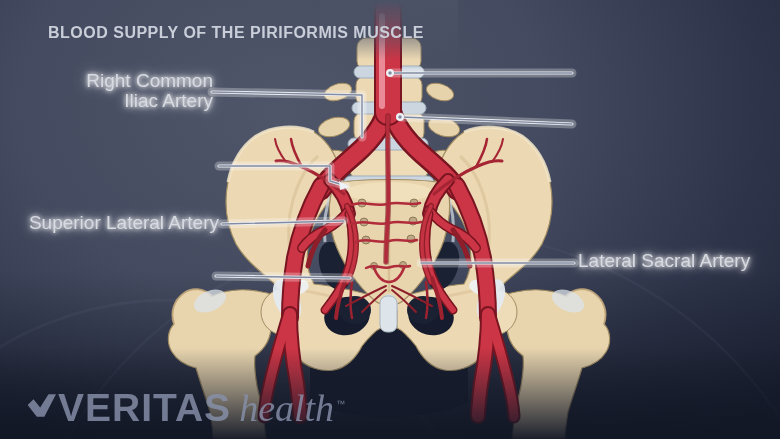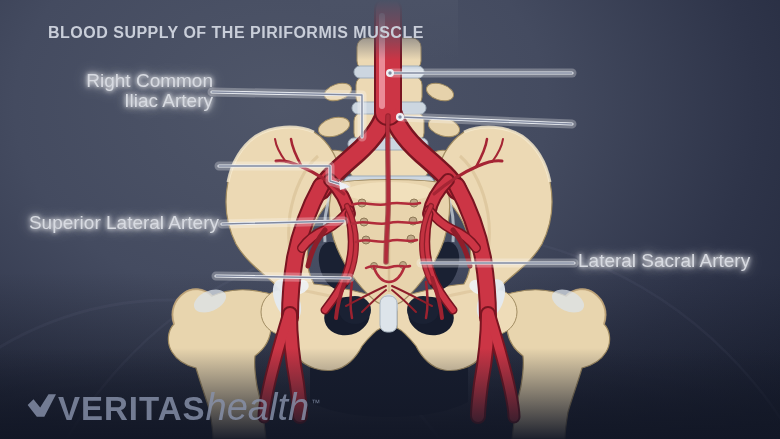--- a/index.html
+++ b/index.html
@@ -26,22 +26,22 @@
   .lbl-superior{top:213px;right:561px;white-space:nowrap;}
   .lbl-inferior{top:266px;right:566px;white-space:nowrap;}
   .lbl-aorta{top:63px;left:580px;white-space:nowrap;}
   .lbl-left-common{top:111px;left:580px;width:140px;}
   .lbl-lateral{top:251px;left:578px;white-space:nowrap;}
   .logo{
     position:absolute;left:26px;top:386px;display:flex;align-items:baseline;
     opacity:.82;color:#8791aa;
   }
   .logo .vmark{align-self:flex-start;margin-top:7px;margin-right:2px;}
-  .logo .brand{font-size:33px;font-weight:bold;letter-spacing:1px;}
-  .logo .suffix{font-family:Liberation Sans, sans-serif;font-style:italic;font-size:38px;}
+  .logo .brand{font-size:39px;font-weight:bold;letter-spacing:1px;}
+  .logo .suffix{font-family:Liberation Serif, serif;font-style:italic;font-size:38px;margin-left:8px;}
   .logo .tm{font-size:9px;vertical-align:super;margin-left:2px;position:relative;top:-14px;}
 </style>
 </head>
 <body>
 
 <div id="stage">
 
   <svg class="art" viewBox="0 0 780 439" aria-hidden="true">
     <defs>
       <linearGradient id="spineFade" x1="0" y1="0" x2="0" y2="1">

